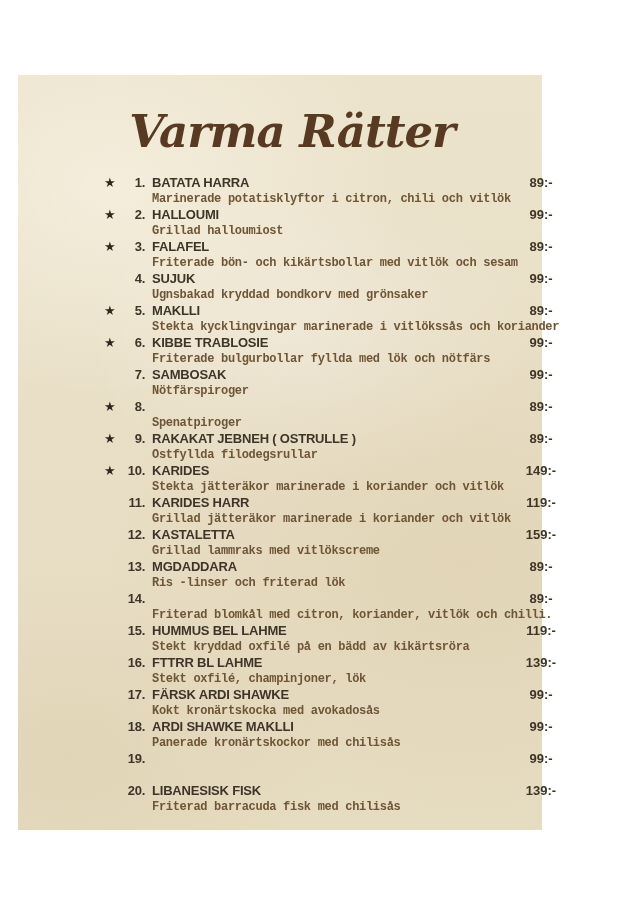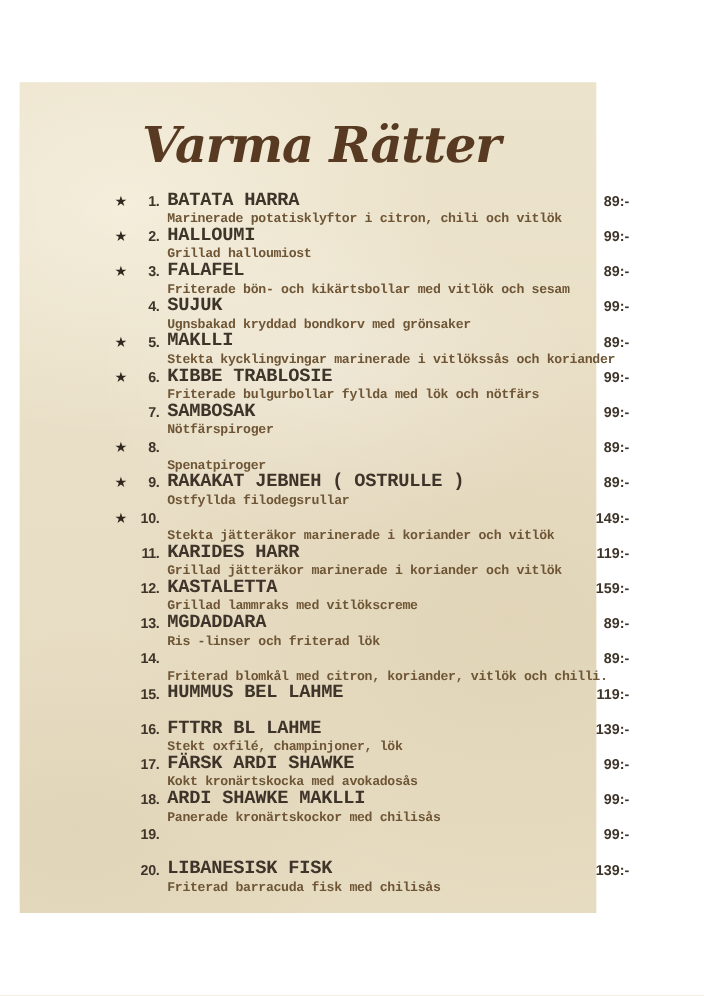--- a/index.html
+++ b/index.html
@@ -70,31 +70,30 @@
     font-weight: bold;
     font-size: 13px;
     line-height: 16px;
     letter-spacing: -0.3px;
     color: #3e3429;
   }
   .name {
     grid-column: 3;
     grid-row: 1;
     font-weight: bold;
-    font-size: 17px;
+    font-size: 13px;
     line-height: 16px;
     letter-spacing: -0.2px;
     white-space: nowrap;
     color: #3e3429;
-    font-family: Liberation Mono, monospace;
   }
   .price {
     grid-column: 4;
     grid-row: 1;
-    text-align: right;
+    text-align: center;
     font-weight: bold;
     font-size: 13px;
     line-height: 16px;
     color: #3e3429;
   }
   .desc {
     grid-column: 3 / 5;
     grid-row: 2;
     font-weight: bold;
     font-size: 12px;
@@ -178,20 +177,21 @@
     <span class="star">★</span>
     <span class="num">9.</span>
     <span class="name">RAKAKAT JEBNEH ( OSTRULLE )</span>
     <span class="price">89:-</span>
     <span class="desc">Ostfyllda filodegsrullar</span>
   </div>
 
   <div class="item">
     <span class="star">★</span>
     <span class="num">10.</span>
+    <span class="name">KARIDES</span>
     <span class="price">149:-</span>
     <span class="desc">Stekta jätteräkor marinerade i koriander och vitlök</span>
   </div>
 
   <div class="item">
     <span class="star hidden">★</span>
     <span class="num">11.</span>
     <span class="name">KARIDES HARR</span>
     <span class="price">119:-</span>
     <span class="desc">Grillad jätteräkor marinerade i koriander och vitlök</span>
@@ -218,20 +218,21 @@
     <span class="num">14.</span>
     <span class="price">89:-</span>
     <span class="desc">Friterad blomkål med citron, koriander, vitlök och chilli.</span>
   </div>
 
   <div class="item">
     <span class="star hidden">★</span>
     <span class="num">15.</span>
     <span class="name">HUMMUS BEL LAHME</span>
     <span class="price">119:-</span>
+    <span class="desc">Stekt kryddad oxfilé på en bädd av kikärtsröra</span>
   </div>
 
   <div class="item">
     <span class="star hidden">★</span>
     <span class="num">16.</span>
     <span class="name">FTTRR BL LAHME</span>
     <span class="price">139:-</span>
     <span class="desc">Stekt oxfilé, champinjoner, lök</span>
   </div>
 

